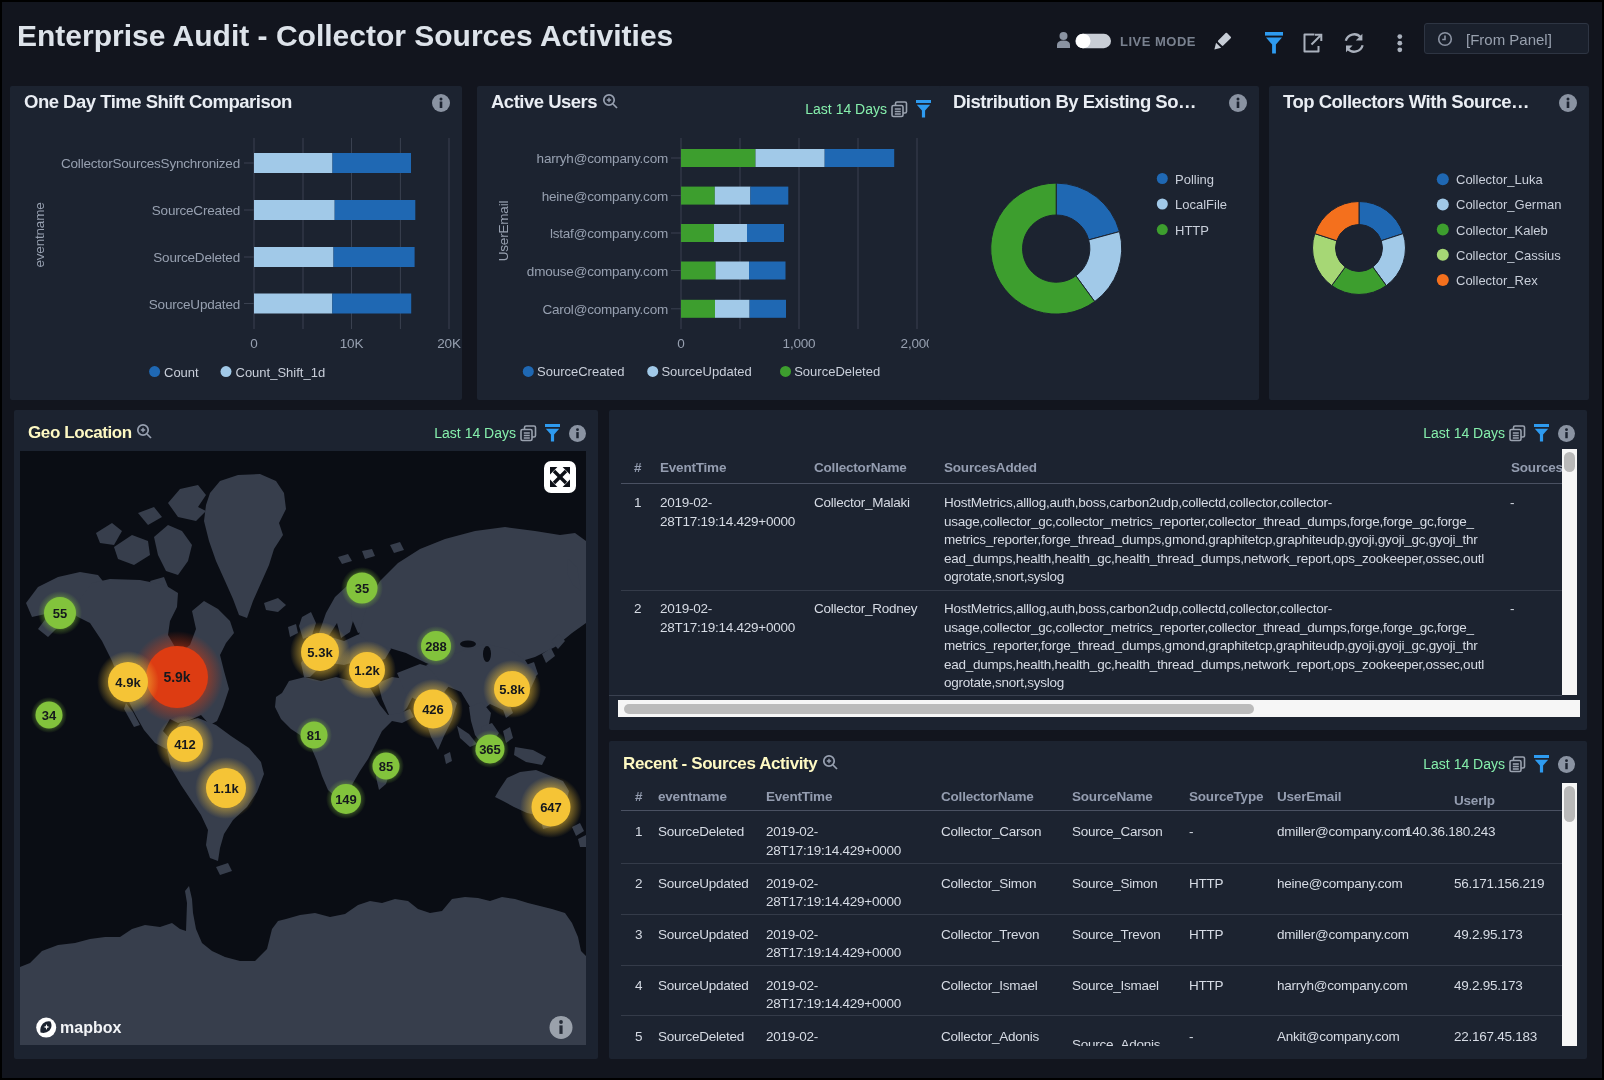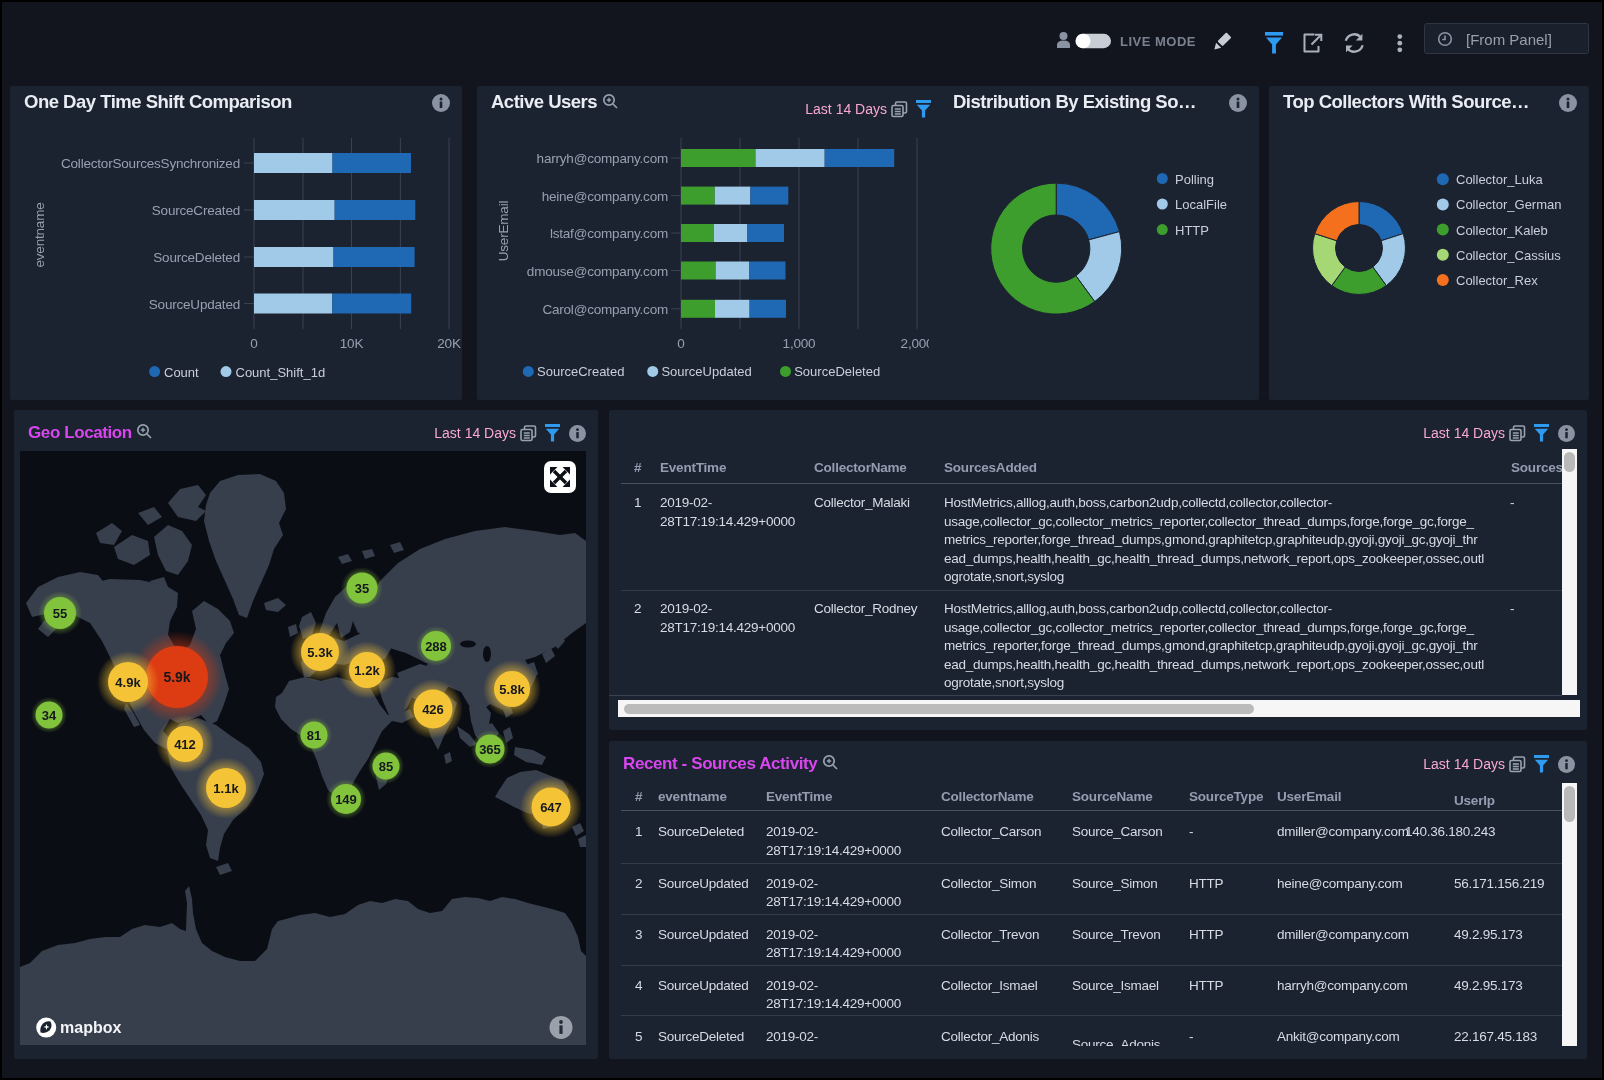--- a/index.html
+++ b/index.html
@@ -1,32 +1,33 @@
 <!DOCTYPE html>
 <html><head>
 <meta charset="utf-8">
 <style>
   * { margin:0; padding:0; box-sizing:border-box; }
   html,body { width:1604px; height:1080px; background:#000; overflow:hidden; }
   body { font-family:"Liberation Sans", sans-serif; }
   .page { position:absolute; left:2px; top:2px; width:1600px; height:1076px; background:#12151e; overflow:hidden; }
   .panel { position:absolute; background:#1c2330; border-radius:2px; overflow:hidden; }
-  .ptitle { position:absolute; left:14px; top:13px; font-size:17px; letter-spacing:-0.4px; font-weight:700; color:#d946ef; white-space:nowrap; }
+  .ptitle { position:absolute; left:14px; top:13px; font-size:17px; letter-spacing:-0.4px; font-weight:700; color:#fef9c3; white-space:nowrap; }
   .ptitle-lg { position:absolute; left:14px; top:5px; font-size:18.5px; letter-spacing:-0.5px; font-weight:700; color:#e9edf3; white-space:nowrap; }
   .hdr-right { position:absolute; top:13px; right:12px; height:20px; display:flex; align-items:center; }
-  .l14d { color:#f9a8d4; font-size:14px; margin-right:4px; }
+  .l14d { color:#86efac; font-size:14px; margin-right:4px; }
   .axis { fill:#97a0b0; font-size:13.5px; letter-spacing:-0.2px; font-family:"Liberation Sans",sans-serif; }
   .leg { fill:#c9cfda; font-size:13px; font-family:"Liberation Sans",sans-serif; }
   .th { position:absolute; color:#949db0; font-size:13.5px; letter-spacing:-0.2px; font-weight:700; white-space:nowrap; }
   .td { position:absolute; color:#d6dbe4; font-size:13.5px; letter-spacing:-0.25px; line-height:18.5px; white-space:nowrap; }
 </style>
 </head>
 <body>
 <div class="page">
 
+  <div style="position:absolute;left:15px;top:17px;font-size:30px;font-weight:700;color:#dde3ea;">Enterprise Audit - Collector Sources Activities</div>
   <svg id="topicons" style="position:absolute;left:1040px;top:0;" width="400" height="62" viewBox="0 0 400 62">
 
     <g fill="#8a93a2" transform="translate(15,30)">
       <circle cx="6.5" cy="4" r="4"></circle>
       <path d="M0 16 L0 13 Q0 8.5 6.5 8.5 Q13 8.5 13 13 L13 16 Z"></path>
     </g>
 
     <rect x="33.4" y="31.8" width="35.6" height="14.4" rx="7.2" fill="#c9ced6"></rect>
     <circle cx="41.2" cy="39" r="7.3" fill="#ffffff"></circle>
     <text x="78" y="44" fill="#79818f" font-size="13" letter-spacing="0.5" font-weight="700" font-family="Liberation Sans">LIVE MODE</text>

